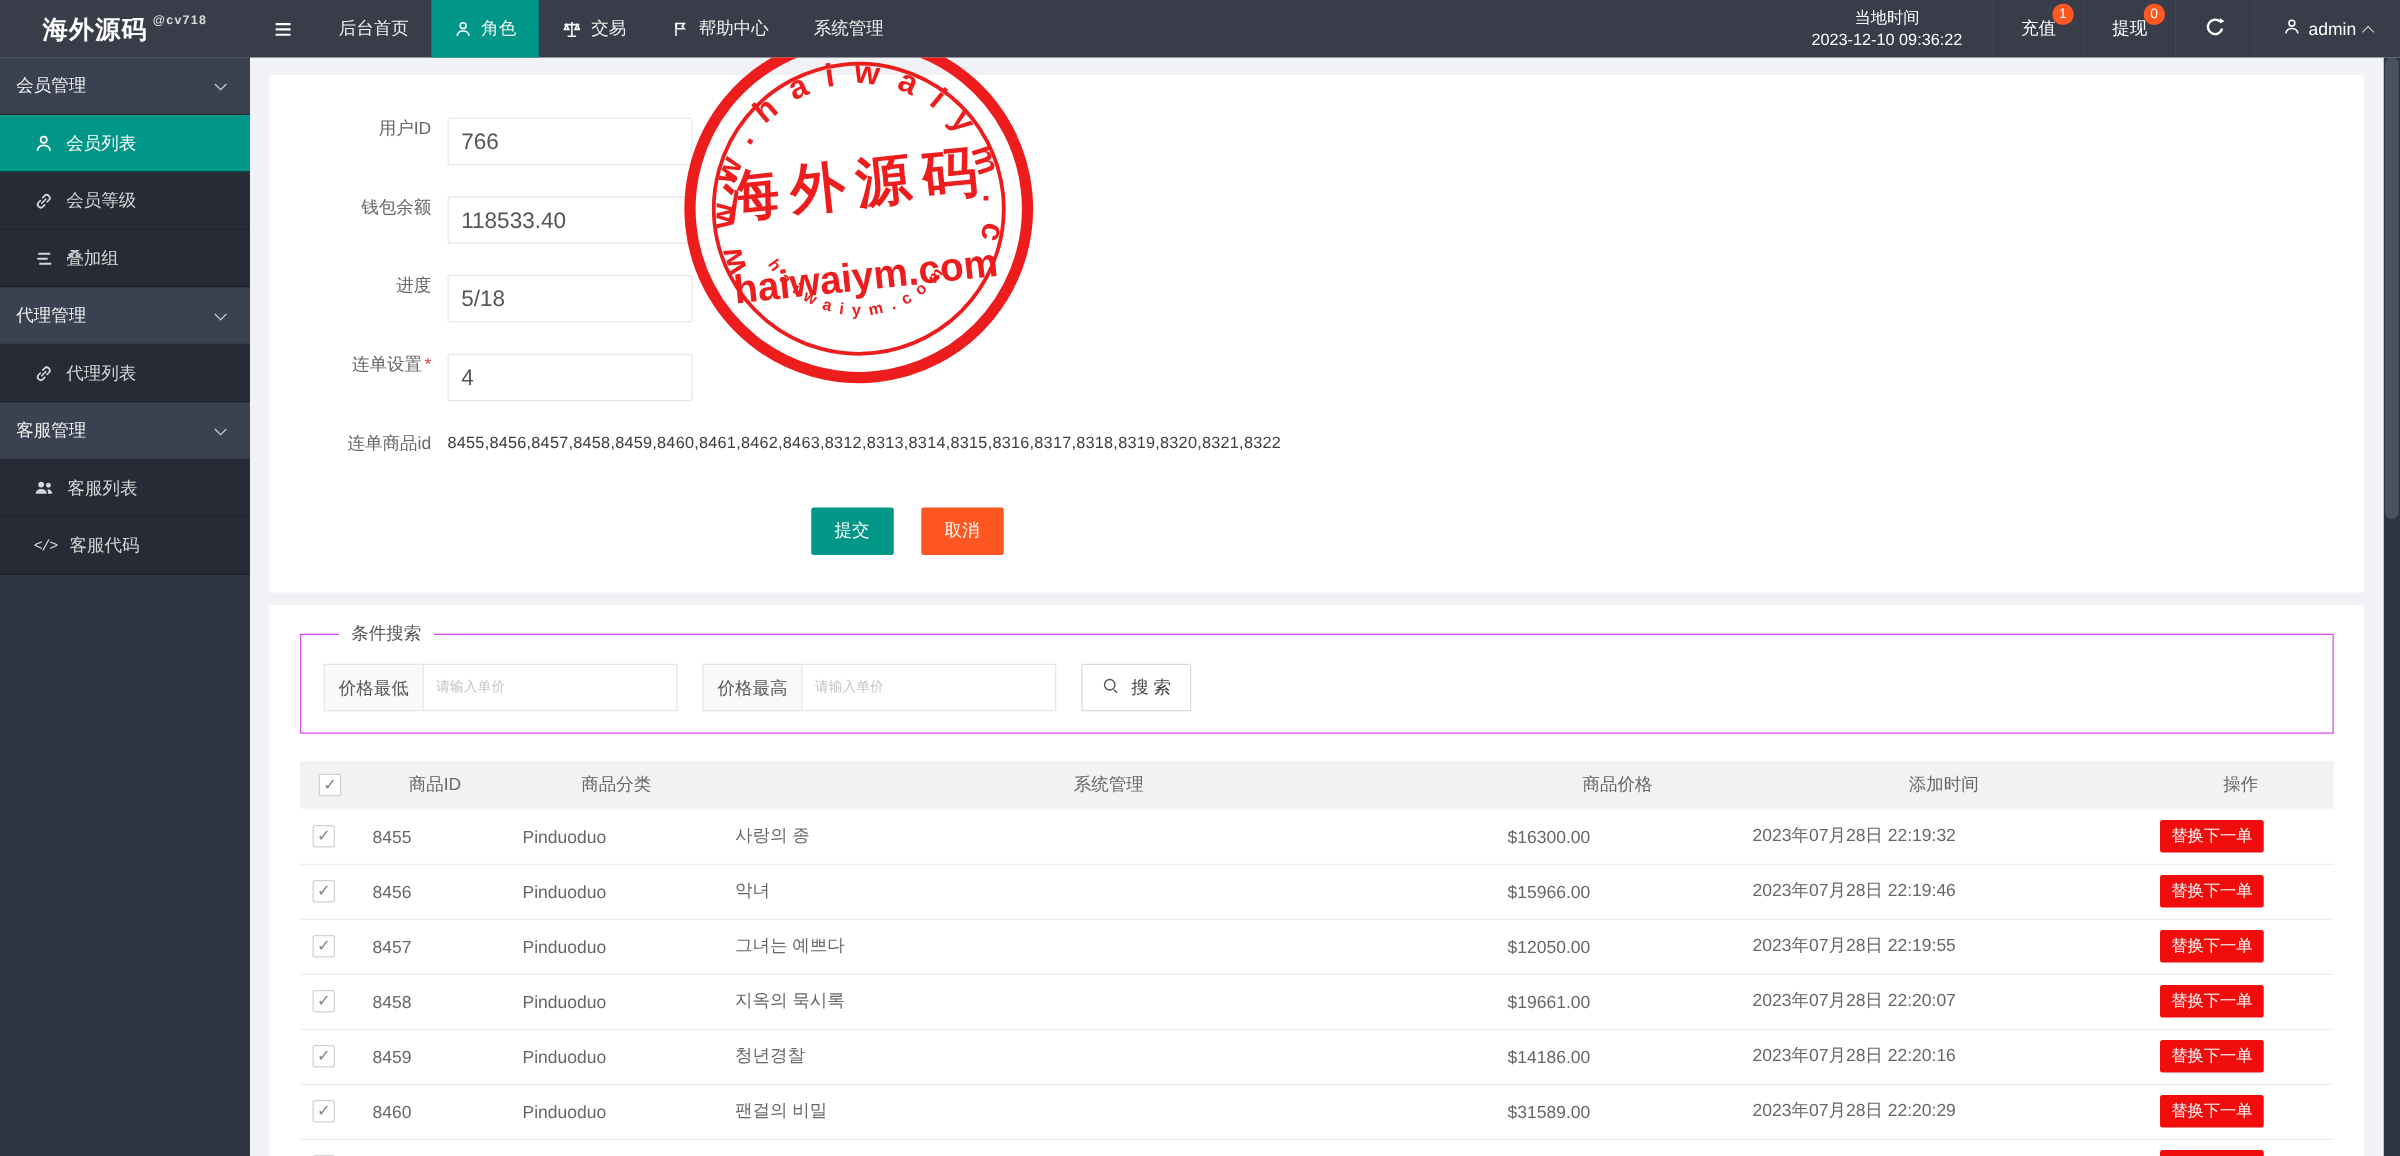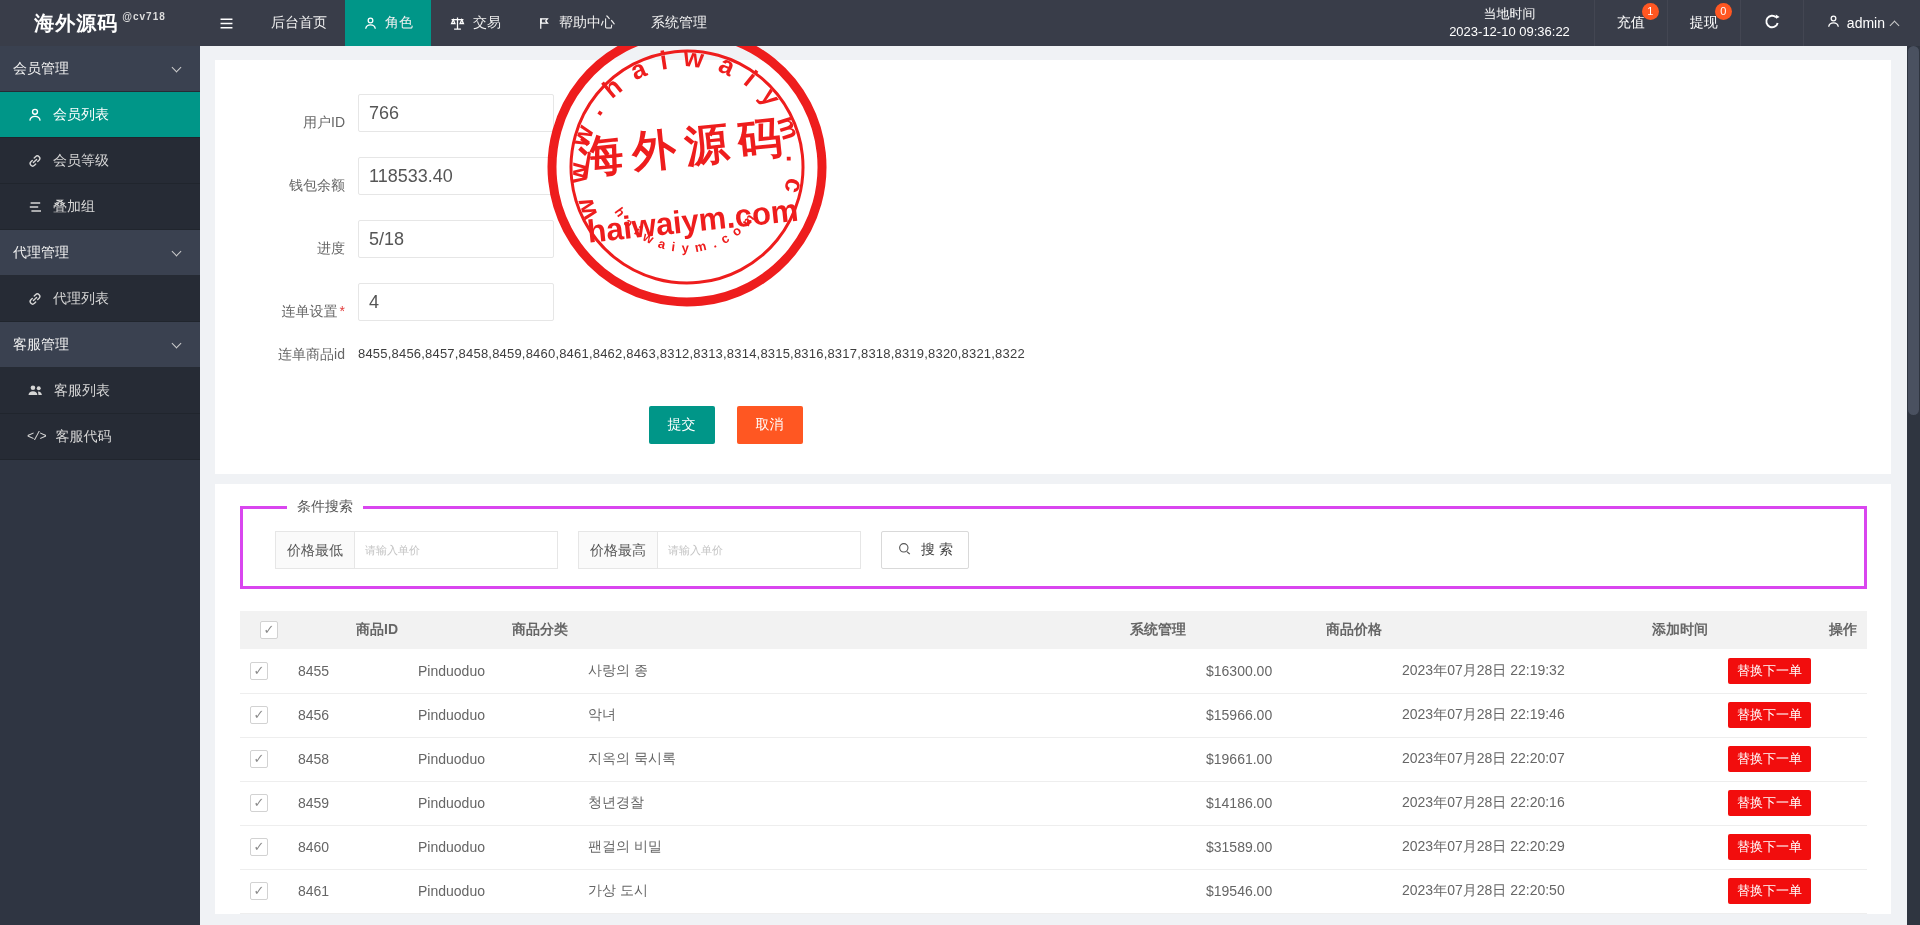--- a/index.html
+++ b/index.html
@@ -33,44 +33,44 @@
   .code-glyph{font-family:"Liberation Mono","DejaVu Sans Mono",monospace;font-size:12px;letter-spacing:-1px}
 
   .content{flex:1;padding:14px 29px 0 15px;position:relative;overflow:hidden}
   .vscroll{position:absolute;right:0;top:0;bottom:0;width:13px;background:#2f3540;cursor:pointer}
   .vscroll .thumb{position:absolute;top:0;left:1px;right:1px;height:42%;background:#4a5160;border-radius:6px}
 
   .panel{background:#fff}
   .panel1{padding:34px 40px 30px 25px;margin-bottom:10px}
 
   
-  .form-item{display:flex;align-items:flex-end;margin-bottom:25px}
+  .form-item{display:flex;align-items:flex-start;margin-bottom:25px}
   .form-label{width:118px;text-align:right;padding-right:13px;color:#666;font-size:14px;white-space:nowrap}
   .req{color:#e23b3b;margin-left:2px}
   .form-input{width:196px;height:38px;border:1px solid #e6e6e6;border-radius:2px;padding:0 10px;font-size:18px;color:#555;outline:none;background:#fff}
   .ids-text{font-size:13px;color:#3d3d3d;letter-spacing:.2px}
   .btn-row{display:flex;justify-content:center;gap:22px;margin-top:42px;padding-right:640px}
   .btn{height:38px;padding:0 19px;border:none;border-radius:2px;color:#fff;font-size:14px;cursor:pointer}
   .btn-submit{background:var(--accent-teal,#009688)}
   .btn-cancel{background:var(--accent-orange,#FF5722)}
 
   
   .panel2{padding:10px 24px 0 25px;min-height:360px}
-  fieldset.search-box{border:3px solid #d946ef;padding:15px 32px 17px;margin-top:4px}
+  fieldset.search-box{border:1px solid #d946ef;padding:15px 18px 17px;margin-top:4px}
   fieldset.search-box legend{padding:0 10px;margin-left:12px;color:#555;font-size:14px}
   .search-row{display:flex;align-items:center;gap:20px}
   .igroup{display:flex}
   .igroup-label{height:38px;line-height:36px;padding:0 11px;background:#fafafa;border:1px solid #e6e6e6;border-right:none;color:#555;font-size:14px;white-space:nowrap}
   .igroup input{width:204px;height:38px;border:1px solid #e6e6e6;padding:0 10px;font-size:11px;color:#666;outline:none}
   .igroup input::placeholder{color:#c4c4c4}
   .search-btn{height:38px;padding:0 15px;background:#fff;border:1px solid #d9d9d9;border-radius:2px;display:flex;align-items:center;gap:8px;font-size:14px;color:#444;cursor:pointer}
 
   table.grid{width:100%;border-collapse:collapse;margin-top:22px;font-size:14px;color:#666;table-layout:fixed}
   table.grid thead tr{background:#f2f2f2}
-  table.grid th{font-weight:bold;text-align:right;height:38px;padding:0 10px;color:#666}
+  table.grid th{font-weight:normal;text-align:center;height:38px;padding:0 10px;color:#666}
   table.grid td{height:44px;padding:0 10px;border-bottom:1px solid #eee;overflow:hidden;white-space:nowrap}
   .cb{display:inline-block;width:18px;height:18px;border:1px solid #d2d2d2;border-radius:2px;background:#fff;color:#8a8a8a;
     font-size:13px;line-height:16px;text-align:center;cursor:pointer;vertical-align:middle}
   .cb::after{content:"✓"}
   .act-btn{background:var(--danger-red,#F20D0D);color:#fff;border:none;border-radius:2px;height:26px;padding:0 9px;font-size:13px;cursor:pointer;white-space:nowrap}
 
   
   .stamp{position:absolute;left:344px;top:-22px;width:286px;height:286px;transform:rotate(-6deg);
     color:var(--stamp-red,#EE1111);opacity:.95;pointer-events:none;z-index:30}
   .layout .stamp{top:-22px}
@@ -324,20 +324,29 @@
         <tr>
           <td><span class="cb"></span></td>
           <td>8456</td>
           <td>Pinduoduo</td>
           <td>악녀</td>
           <td>$15966.00</td>
           <td>2023年07月28日 22:19:46</td>
           <td><button class="act-btn">替换下一单</button></td>
         </tr>
 
+        <tr>
+          <td><span class="cb"></span></td>
+          <td>8457</td>
+          <td>Pinduoduo</td>
+          <td>그녀는 예쁘다</td>
+          <td>$12050.00</td>
+          <td>2023年07月28日 22:19:55</td>
+          <td><button class="act-btn">替换下一单</button></td>
+        </tr>
 
         <tr>
           <td><span class="cb"></span></td>
           <td>8458</td>
           <td>Pinduoduo</td>
           <td>지옥의 묵시록</td>
           <td>$19661.00</td>
           <td>2023年07月28日 22:20:07</td>
           <td><button class="act-btn">替换下一单</button></td>
         </tr>

